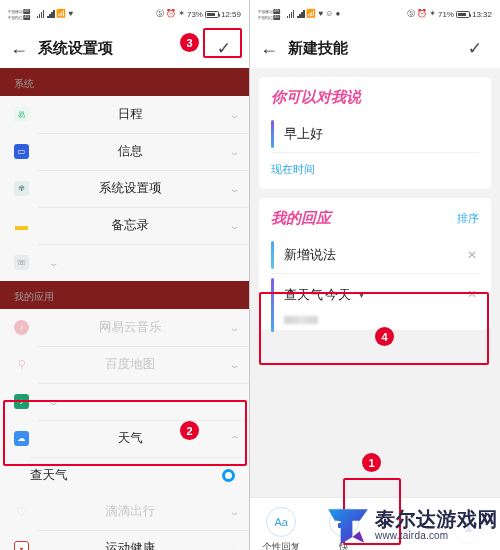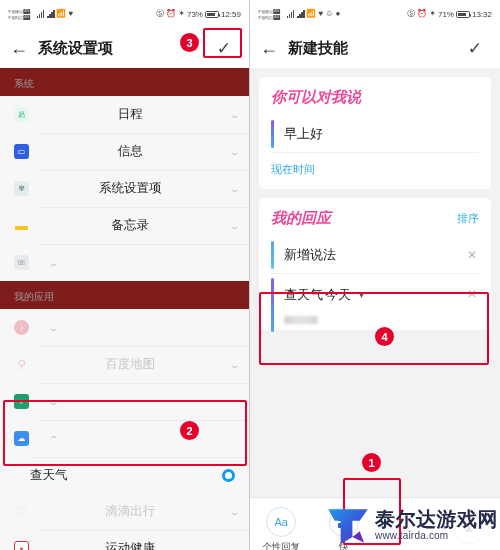--- a/index.html
+++ b/index.html
@@ -223,34 +223,36 @@
       </div>
       <div class="row">
         <span class="ico" style="background:#e8eaec;color:#8a9097">☏</span>
         <span class="chev">⌄</span>
       </div>
 
       <div class="section-head">我的应用</div>
 
       <div class="row dim">
         <span class="ico dim" style="background:#e8546b;border-radius:50%">♪</span>
+        <span class="row-label">网易云音乐</span>
         <span class="chev">⌄</span>
       </div>
       <div class="row dim">
         <span class="ico dim" style="background:transparent;color:#ef6d8a;font-size:11px">⚲</span>
         <span class="row-label">百度地图</span>
         <span class="chev">⌄</span>
       </div>
       <div class="row">
         <span class="ico" style="background:#1f9d6b">♪</span>
         <span class="chev">⌄</span>
       </div>
 
       <div class="row">
         <span class="ico" style="background:#3c8ef0">☁</span>
+        <span class="row-label">天气</span>
         <span class="chev" style="transform:scaleX(1.5) rotate(180deg)">⌄</span>
       </div>
       <div class="sub-row">
         <span class="sub-label">查天气</span>
         <span class="radio-on"></span>
       </div>
 
       <div class="row dim">
         <span class="ico dim" style="background:transparent;color:#f0a090;font-size:12px">♡</span>
         <span class="row-label">滴滴出行</span>

